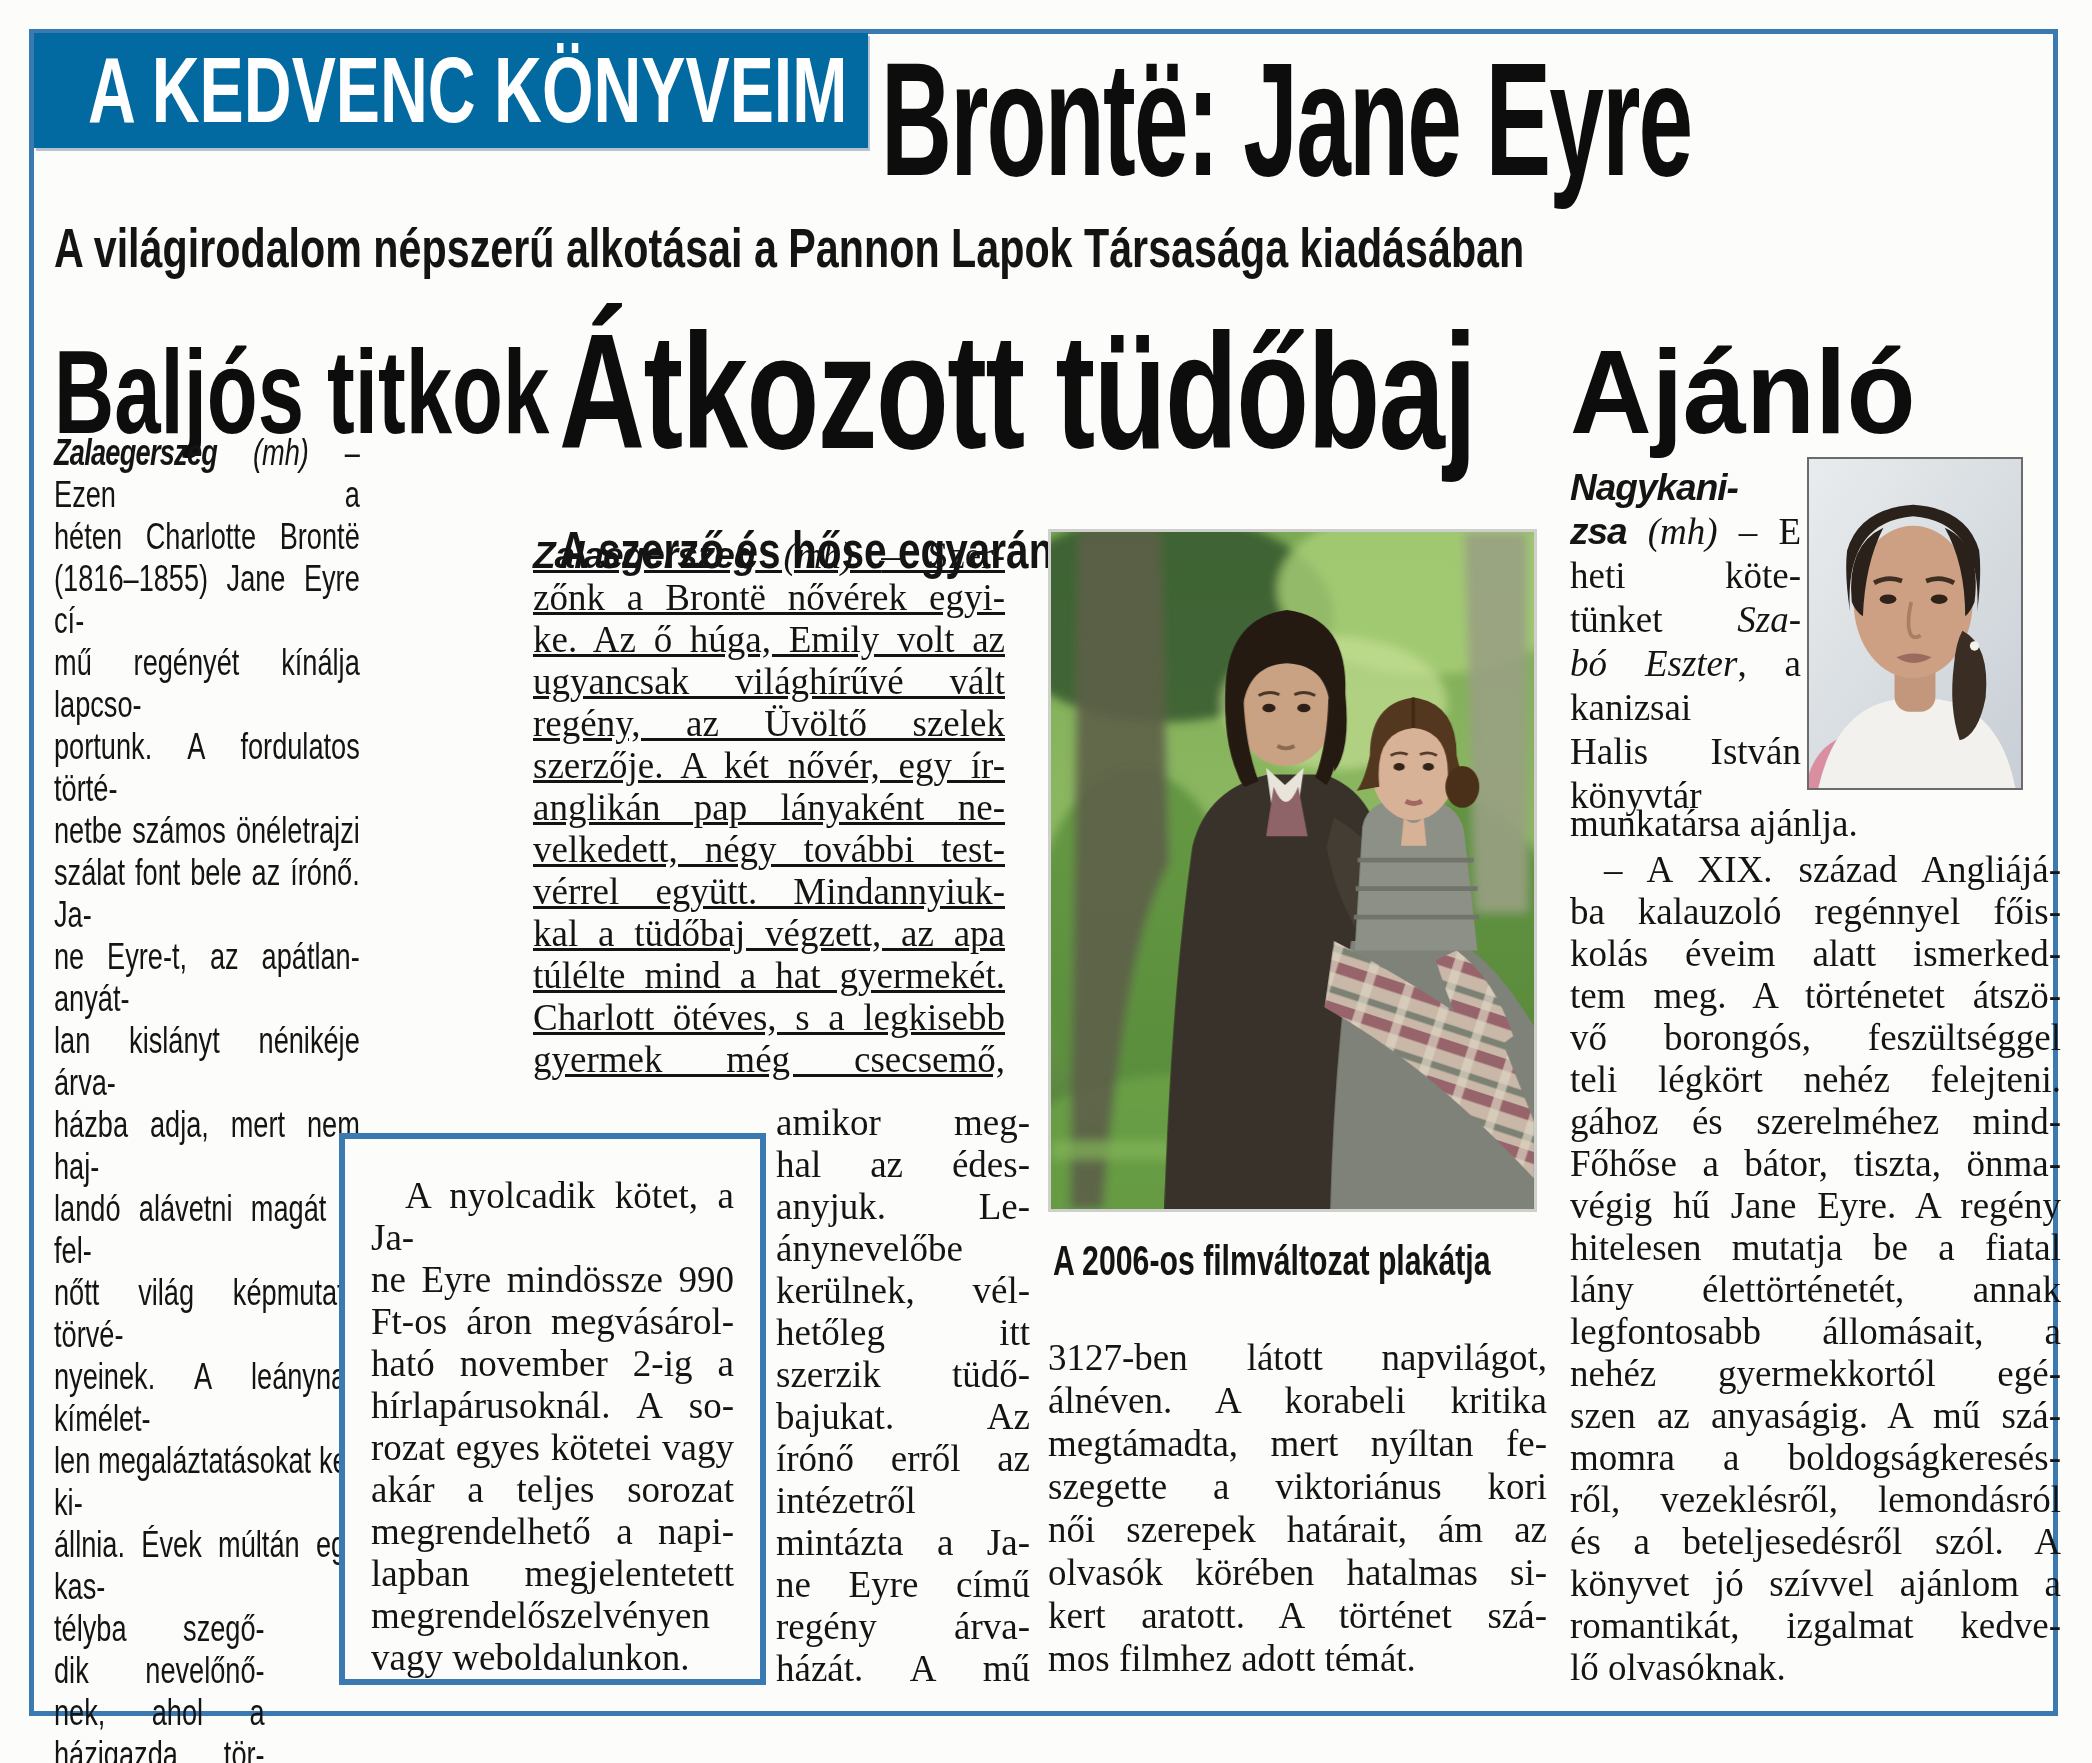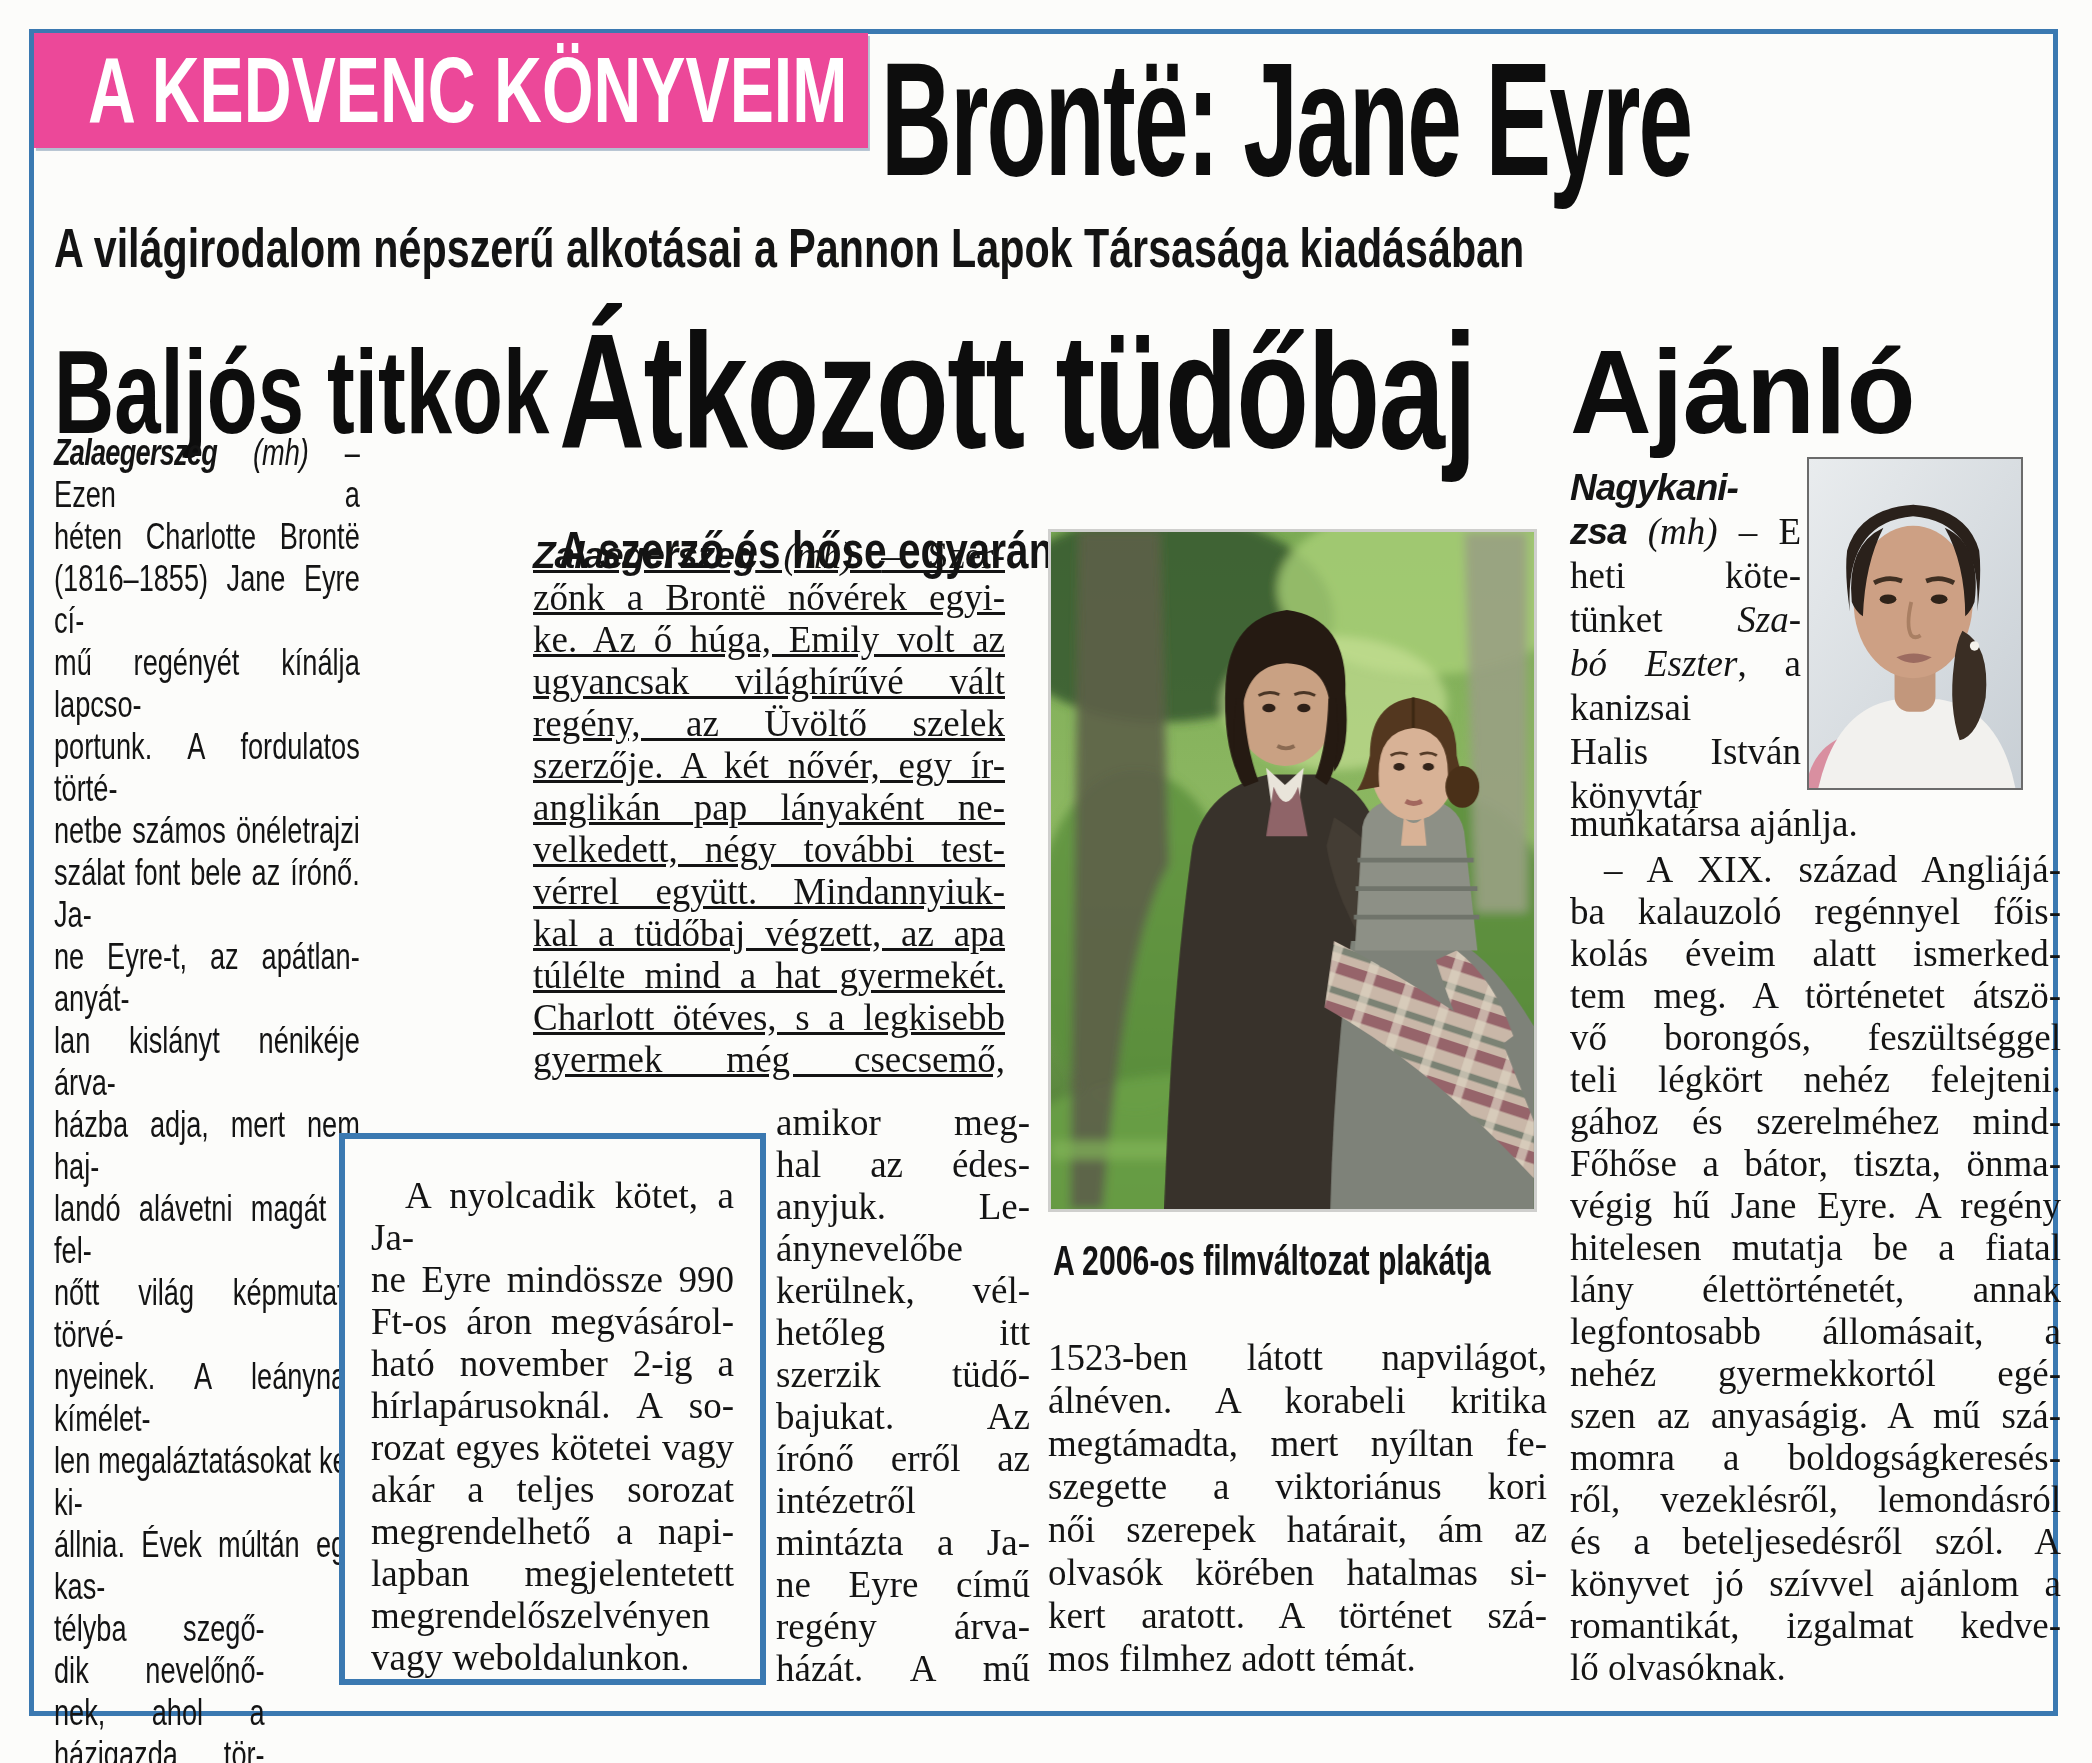--- a/index.html
+++ b/index.html
@@ -6,21 +6,21 @@
   .page{
     position:relative;width:2092px;height:1764px;background:#fcfcfa;
     font-family:"Liberation Sans",sans-serif;color:#141414;overflow:hidden;
   }
   .frame{
     position:absolute;left:29px;top:29px;width:2029px;height:1687px;
     border:5.7px solid #3b79b1;box-sizing:border-box;pointer-events:none;
   }
   .banner{
     position:absolute;left:34px;top:32.5px;width:834px;height:115px;
-    background:#ec4899;box-shadow:1.9px 2.9px 0 rgba(40,80,130,.35);text-align:center;
+    background:#0369a1;box-shadow:1.9px 2.9px 0 rgba(40,80,130,.35);text-align:center;
   }
   .banner-text{
     position:absolute;left:54px;top:0;line-height:115px;white-space:nowrap;
     font-weight:bold;font-size:92px;color:#ffffff;letter-spacing:0px;
     transform:scaleX(.72);transform-origin:left center;
   }
   .title{
     position:absolute;left:881px;top:27px;margin:0;white-space:nowrap;
     font-weight:bold;font-size:161px;letter-spacing:-2.9px;color:#0d0d0d;
     transform:scaleX(.61);transform-origin:left top;
@@ -236,21 +236,21 @@
         <path d="M360 235 Q369 230 378 234" stroke="#553c28" stroke-width="3" fill="none"></path>
         <path d="M391 234 Q400 230 409 235" stroke="#553c28" stroke-width="3" fill="none"></path>
         <path d="M376 283 Q384 288 393 283" stroke="#a2675e" stroke-width="5" fill="none"></path>
         <path d="M374 300 Q384 312 395 300 L398 330 L371 330Z" fill="#d8b296"></path>
       </g>
     </svg>
   </figure>
   <div class="caption">A 2006-os filmváltozat plakátja</div>
 
   <div class="mid-bottom serif-body">
-      <div class="line"><span>1523-ben látott napvilágot,</span></div>
+      <div class="line"><span>3127-ben látott napvilágot,</span></div>
       <div class="line"><span>álnéven. A korabeli kritika</span></div>
       <div class="line"><span>megtámadta, mert nyíltan fe-</span></div>
       <div class="line"><span>szegette a viktoriánus kori</span></div>
       <div class="line"><span>női szerepek határait, ám az</span></div>
       <div class="line"><span>olvasók körében hatalmas si-</span></div>
       <div class="line"><span>kert aratott. A történet szá-</span></div>
       <div class="line last"><span>mos filmhez adott témát.</span></div>
     </div>
 
   <h2 class="headline h-right">Ajánló</h2>

